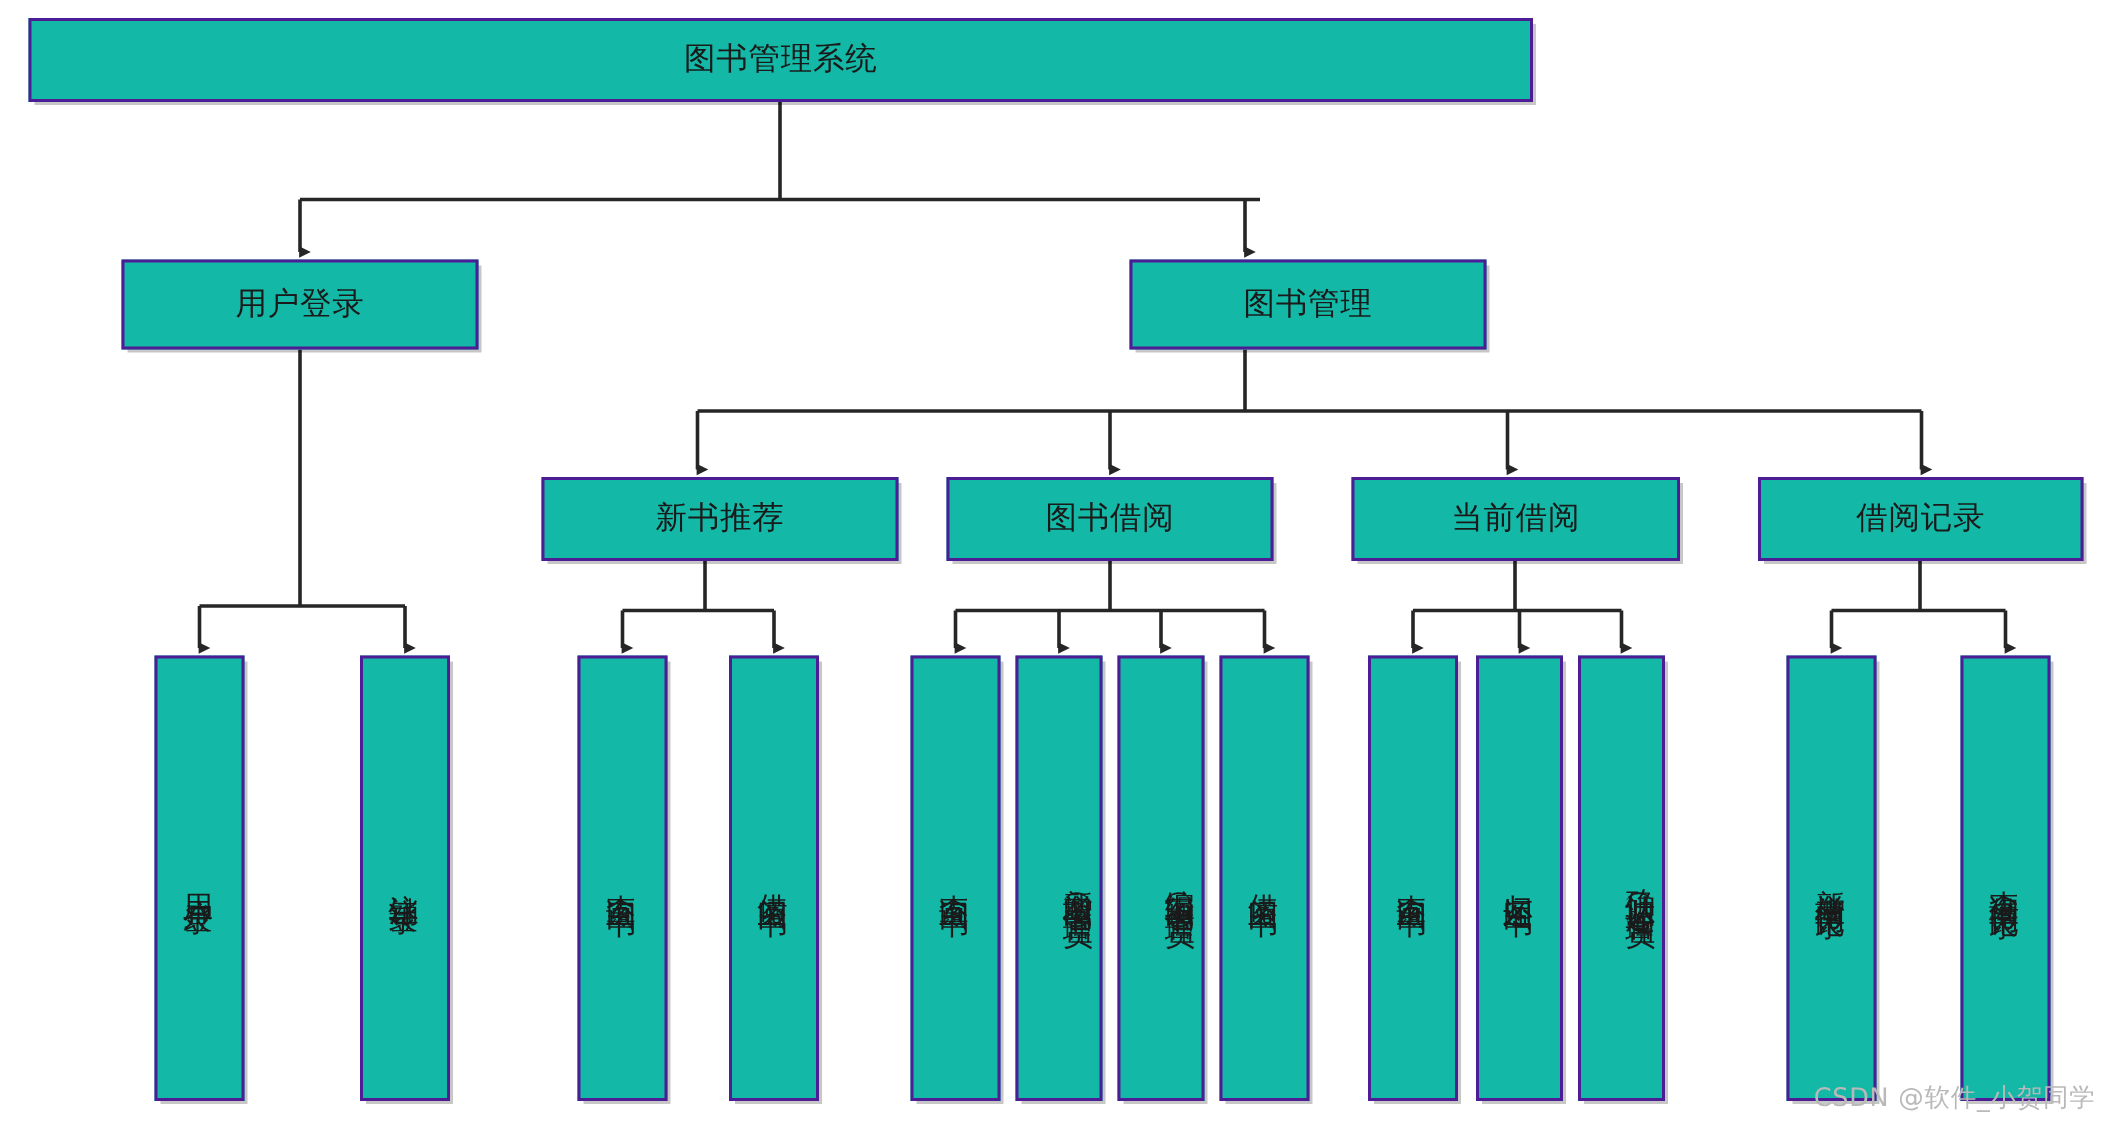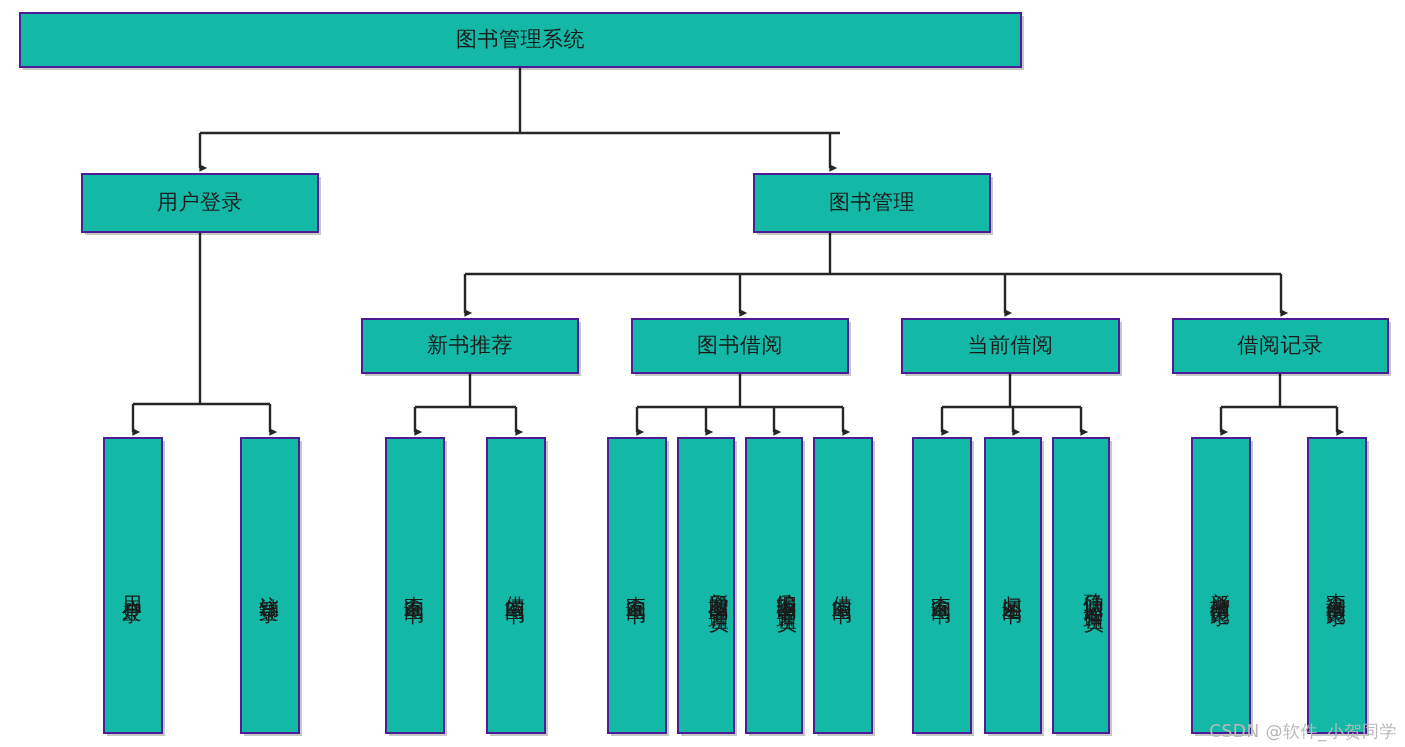--- a/index.html
+++ b/index.html
@@ -127,21 +127,21 @@
     <span class="node-label">图书管理系统</span>
   </div>
 
   <div class="node node-h" style="left:81px; top:173px; width:238px; height:60px;">
     <span class="node-label">用户登录</span>
   </div>
   <div class="node node-h" style="left:711px; top:173px; width:238px; height:60px;margin-left:42px;">
     <span class="node-label">图书管理</span>
   </div>
 
-  <div class="node node-h" style="left:361px; top:318px; width:218px; height:56px;">
+  <div class="node node-h" style="left:361px; top:318px; width:238px; height:56px;">
     <span class="node-label">新书推荐</span>
   </div>
   <div class="node node-h" style="left:901px; top:318px; width:219px; height:56px;">
     <span class="node-label">当前借阅</span>
   </div>
   <div class="node node-h" style="left:631px; top:318px; width:218px; height:56px;">
     <span class="node-label">图书借阅</span>
   </div>
   <div class="node node-h" style="left:1172px; top:318px; width:217px; height:56px;">
     <span class="node-label">借阅记录</span>

